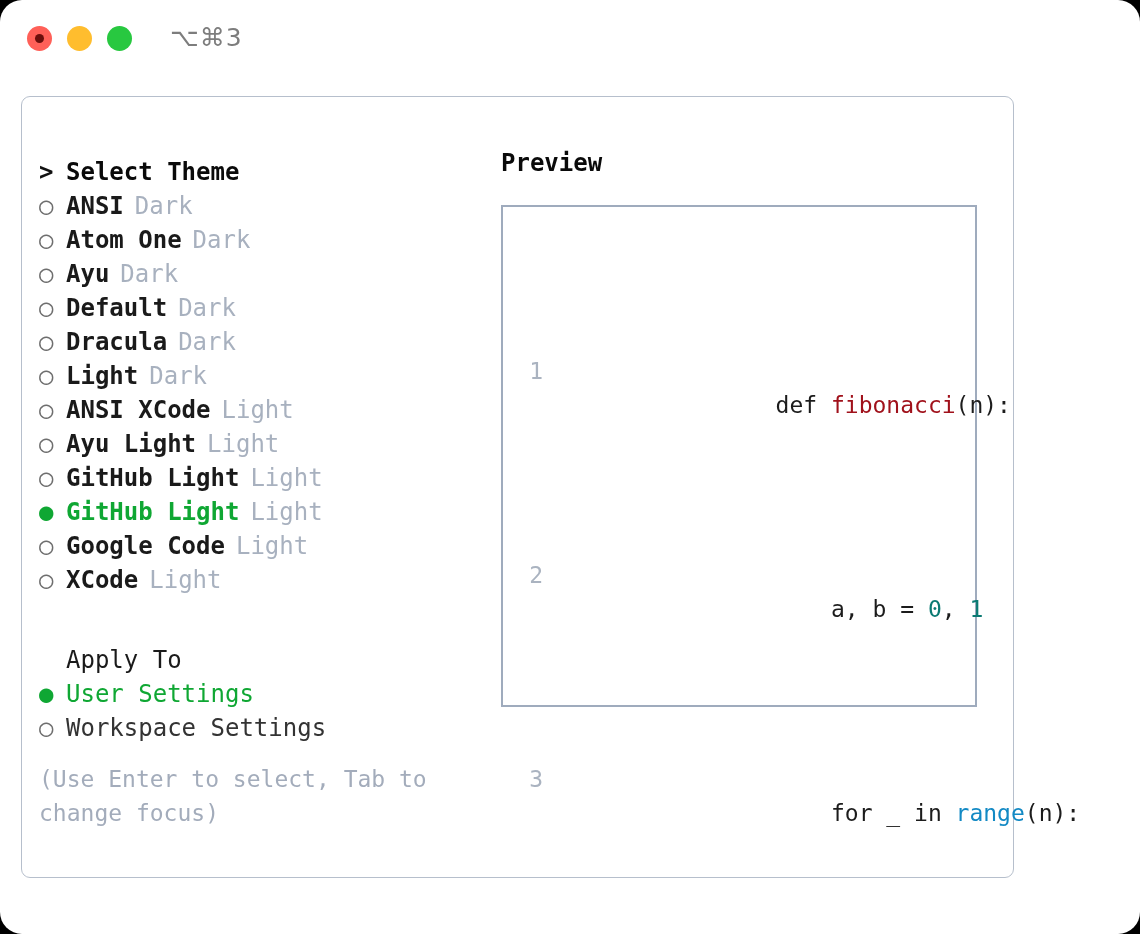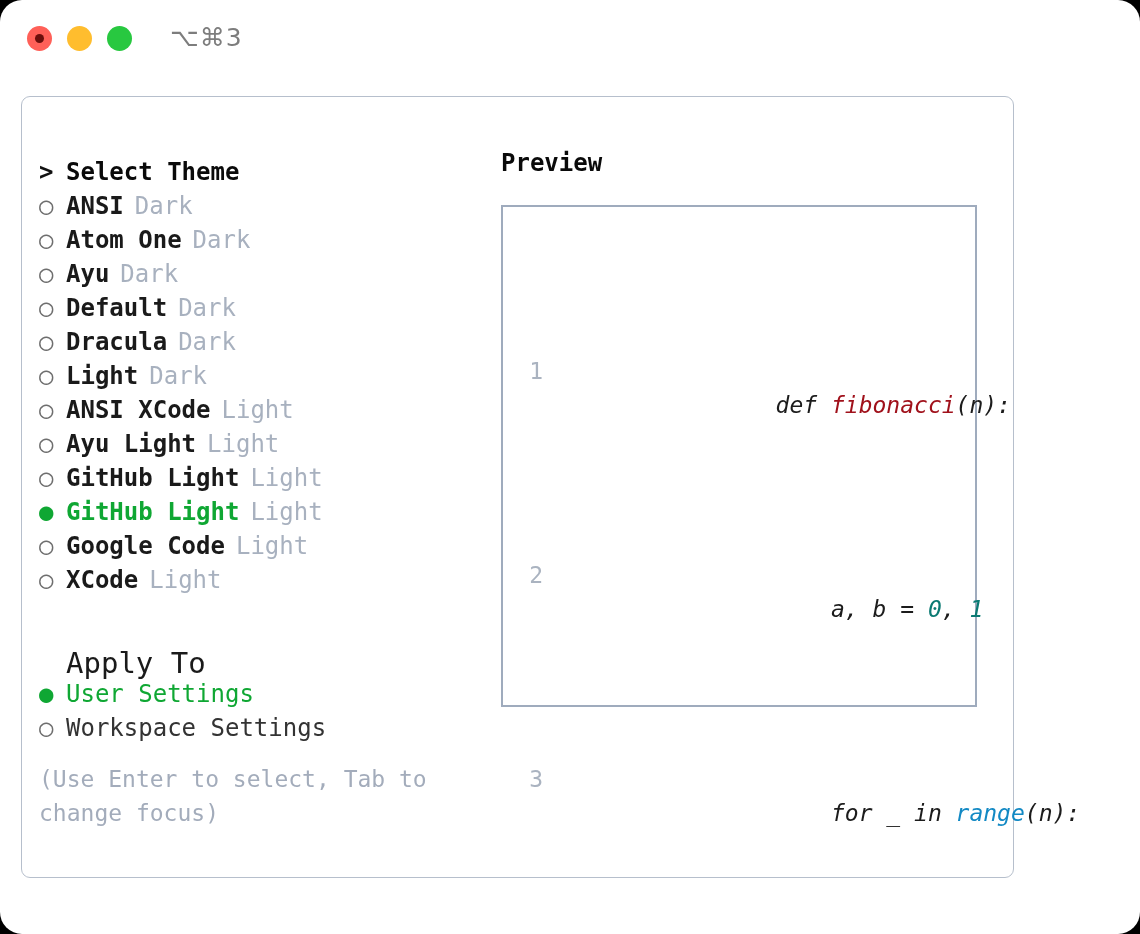--- a/index.html
+++ b/index.html
@@ -132,21 +132,21 @@
     margin-left: 11px;
     font-weight: normal;
   }
 
   .section-gap { height: 46px; }
 
   .apply-heading {
     display: flex;
     align-items: baseline;
     height: 34px;
-    font-size: 29px;
+    font-size: 24px;
   }
   .apply-heading .marker { color: transparent; }
   .apply-heading .label {
     color: #1a1a1a;
     font-weight: normal;
   }
   .row.plain .label { font-weight: normal; color: #333333; }
   .row.plain.selected .label { color: #0fa733; font-weight: normal; }
 
   .hint {
@@ -189,21 +189,21 @@
     white-space: pre;
   }
   .code-line { display: flex; }
   .lineno {
     display: inline-block;
     width: 22px;
     text-align: right;
     color: #aab3c0;
     flex: 0 0 22px;
   }
-  .code-text { margin-left: 11px; font-style: italic; }
+  .code-text { margin-left: 11px; }
 
   .tok-plain { color: #1c1c1c; }
   .tok-func  { color: #a0111b; }
   .tok-num   { color: #0b7a73; }
   .tok-call  { color: #1289c4; }
 </style>
 </head>
 <body>
 
 <div class="window">

